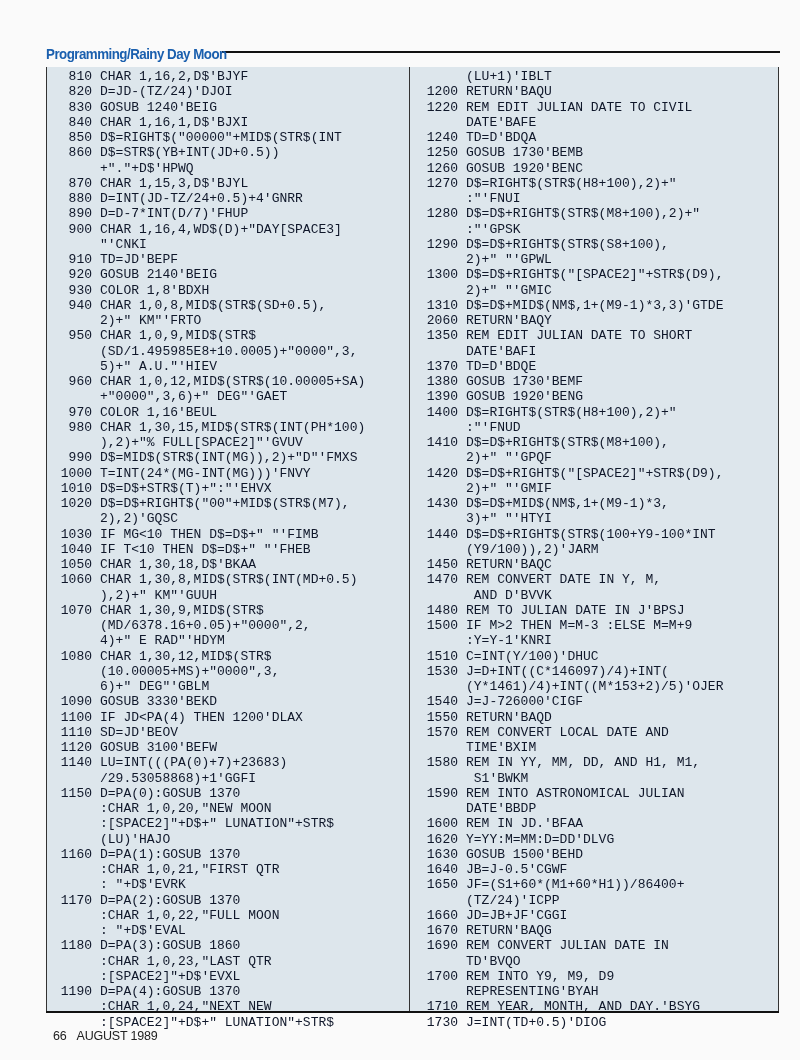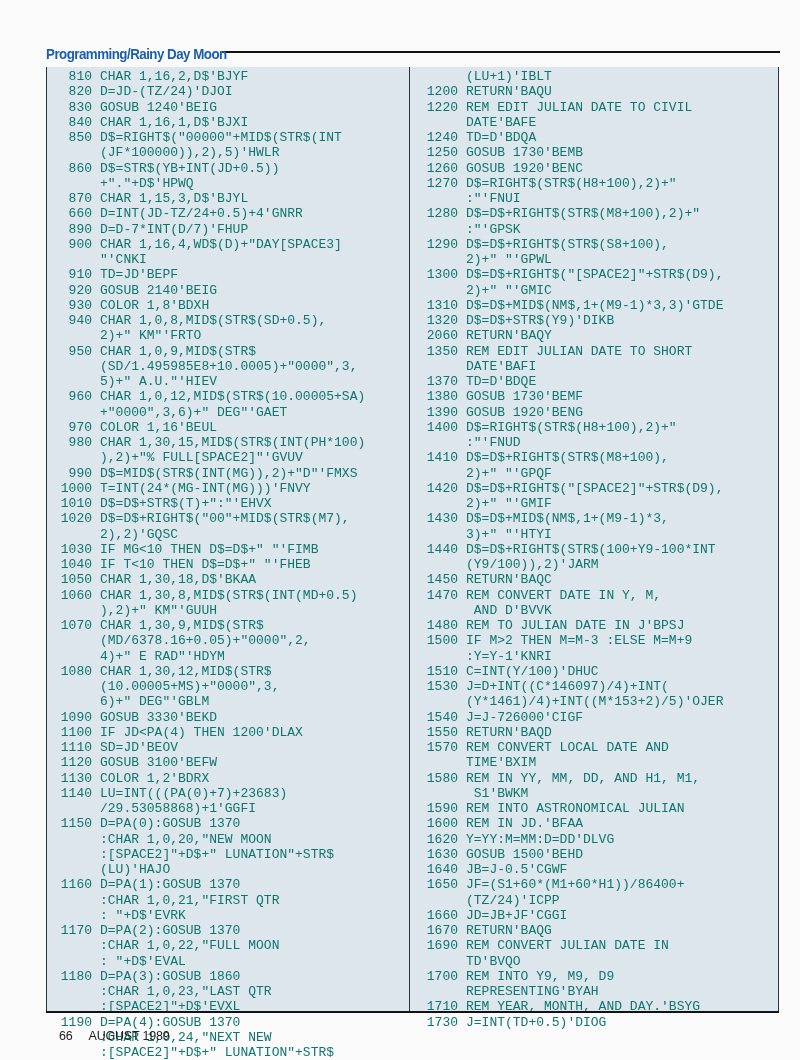--- a/index.html
+++ b/index.html
@@ -18,61 +18,60 @@
   }
   .header-rule {
     flex:1; height:2px; background:#111; margin-bottom:5px;
   }
   .listing {
     position:absolute; left:46px; top:67px; width:733px; height:944px;
     background:#dde6ec; display:flex;
   }
   .col {
     position:relative; height:100%; box-sizing:border-box;
-    font-family:"Liberation Mono", monospace; font-size:13px; color:#0f766e;
+    font-family:"Liberation Mono", monospace; font-size:13px; color:#0f172a;
     line-height:15.25px; padding-top:2px;
   }
   .col-left { width:364px; border-left:1px solid #333; border-right:1px solid #333; }
   .col-right { width:369px; border-right:1px solid #333; }
   .line { display:flex; white-space:pre; }
   .ln { display:inline-block; text-align:right; flex:none; }
   .col-left .ln { width:45px; }
   .col-right .ln { width:48px; }
   .code { padding-left:8px; white-space:pre; }
   .cont { padding-left:53px; white-space:pre; }
   .col-right .cont { padding-left:56px; }
   .bottom-rule {
     position:absolute; left:46px; top:1011px; width:733px; height:2px; background:#111;
   }
   .footer {
     position:absolute; left:53px; top:1029px; font-size:12.5px; color:#222;
     font-family:"Liberation Sans", sans-serif; letter-spacing:-0.2px;
   }
-  .footer span { margin-right:10px;margin-left:6px; }
+  .footer span { margin-right:10px; }
 </style>
 </head>
 <body>
 
 <div class="header">
   <span class="header-title">Programming/Rainy Day Moon</span>
   <span class="header-rule"></span>
 </div>
 
 <div class="listing">
   <div class="col col-left">
       <div class="line"><span class="ln">810</span><span class="code">CHAR 1,16,2,D$'BJYF</span></div>
       <div class="line"><span class="ln">820</span><span class="code">D=JD-(TZ/24)'DJOI</span></div>
       <div class="line"><span class="ln">830</span><span class="code">GOSUB 1240'BEIG</span></div>
       <div class="line"><span class="ln">840</span><span class="code">CHAR 1,16,1,D$'BJXI</span></div>
       <div class="line"><span class="ln">850</span><span class="code">D$=RIGHT$("00000"+MID$(STR$(INT</span></div>
-      <div class="line"><span class="cont">(JF*100000)),2),5)'HWLR</span></div>
       <div class="line"><span class="ln">860</span><span class="code">D$=STR$(YB+INT(JD+0.5))</span></div>
       <div class="line"><span class="cont">+"."+D$'HPWQ</span></div>
       <div class="line"><span class="ln">870</span><span class="code">CHAR 1,15,3,D$'BJYL</span></div>
-      <div class="line"><span class="ln">660</span><span class="code">D=INT(JD-TZ/24+0.5)+4'GNRR</span></div>
+      <div class="line"><span class="ln">880</span><span class="code">D=INT(JD-TZ/24+0.5)+4'GNRR</span></div>
       <div class="line"><span class="ln">890</span><span class="code">D=D-7*INT(D/7)'FHUP</span></div>
       <div class="line"><span class="ln">900</span><span class="code">CHAR 1,16,4,WD$(D)+"DAY[SPACE3]</span></div>
       <div class="line"><span class="cont">"'CNKI</span></div>
       <div class="line"><span class="ln">910</span><span class="code">TD=JD'BEPF</span></div>
       <div class="line"><span class="ln">920</span><span class="code">GOSUB 2140'BEIG</span></div>
       <div class="line"><span class="ln">930</span><span class="code">COLOR 1,8'BDXH</span></div>
       <div class="line"><span class="ln">940</span><span class="code">CHAR 1,0,8,MID$(STR$(SD+0.5),</span></div>
       <div class="line"><span class="cont">2)+" KM"'FRTO</span></div>
       <div class="line"><span class="ln">950</span><span class="code">CHAR 1,0,9,MID$(STR$</span></div>
       <div class="line"><span class="cont">(SD/1.495985E8+10.0005)+"0000",3,</span></div>
@@ -95,21 +94,20 @@
       <div class="line"><span class="ln">1070</span><span class="code">CHAR 1,30,9,MID$(STR$</span></div>
       <div class="line"><span class="cont">(MD/6378.16+0.05)+"0000",2,</span></div>
       <div class="line"><span class="cont">4)+" E RAD"'HDYM</span></div>
       <div class="line"><span class="ln">1080</span><span class="code">CHAR 1,30,12,MID$(STR$</span></div>
       <div class="line"><span class="cont">(10.00005+MS)+"0000",3,</span></div>
       <div class="line"><span class="cont">6)+" DEG"'GBLM</span></div>
       <div class="line"><span class="ln">1090</span><span class="code">GOSUB 3330'BEKD</span></div>
       <div class="line"><span class="ln">1100</span><span class="code">IF JD&lt;PA(4) THEN 1200'DLAX</span></div>
       <div class="line"><span class="ln">1110</span><span class="code">SD=JD'BEOV</span></div>
       <div class="line"><span class="ln">1120</span><span class="code">GOSUB 3100'BEFW</span></div>
-      <div class="line"><span class="ln">1130</span><span class="code">COLOR 1,2'BDRX</span></div>
       <div class="line"><span class="ln">1140</span><span class="code">LU=INT(((PA(0)+7)+23683)</span></div>
       <div class="line"><span class="cont">/29.53058868)+1'GGFI</span></div>
       <div class="line"><span class="ln">1150</span><span class="code">D=PA(0):GOSUB 1370</span></div>
       <div class="line"><span class="cont">:CHAR 1,0,20,"NEW MOON</span></div>
       <div class="line"><span class="cont">:[SPACE2]"+D$+" LUNATION"+STR$</span></div>
       <div class="line"><span class="cont">(LU)'HAJO</span></div>
       <div class="line"><span class="ln">1160</span><span class="code">D=PA(1):GOSUB 1370</span></div>
       <div class="line"><span class="cont">:CHAR 1,0,21,"FIRST QTR</span></div>
       <div class="line"><span class="cont">: "+D$'EVRK</span></div>
       <div class="line"><span class="ln">1170</span><span class="code">D=PA(2):GOSUB 1370</span></div>
@@ -132,21 +130,20 @@
       <div class="line"><span class="ln">1260</span><span class="code">GOSUB 1920'BENC</span></div>
       <div class="line"><span class="ln">1270</span><span class="code">D$=RIGHT$(STR$(H8+100),2)+"</span></div>
       <div class="line"><span class="cont">:"'FNUI</span></div>
       <div class="line"><span class="ln">1280</span><span class="code">D$=D$+RIGHT$(STR$(M8+100),2)+"</span></div>
       <div class="line"><span class="cont">:"'GPSK</span></div>
       <div class="line"><span class="ln">1290</span><span class="code">D$=D$+RIGHT$(STR$(S8+100),</span></div>
       <div class="line"><span class="cont">2)+" "'GPWL</span></div>
       <div class="line"><span class="ln">1300</span><span class="code">D$=D$+RIGHT$("[SPACE2]"+STR$(D9),</span></div>
       <div class="line"><span class="cont">2)+" "'GMIC</span></div>
       <div class="line"><span class="ln">1310</span><span class="code">D$=D$+MID$(NM$,1+(M9-1)*3,3)'GTDE</span></div>
-      <div class="line"><span class="ln">1320</span><span class="code">D$=D$+STR$(Y9)'DIKB</span></div>
       <div class="line"><span class="ln">2060</span><span class="code">RETURN'BAQY</span></div>
       <div class="line"><span class="ln">1350</span><span class="code">REM EDIT JULIAN DATE TO SHORT</span></div>
       <div class="line"><span class="cont">DATE'BAFI</span></div>
       <div class="line"><span class="ln">1370</span><span class="code">TD=D'BDQE</span></div>
       <div class="line"><span class="ln">1380</span><span class="code">GOSUB 1730'BEMF</span></div>
       <div class="line"><span class="ln">1390</span><span class="code">GOSUB 1920'BENG</span></div>
       <div class="line"><span class="ln">1400</span><span class="code">D$=RIGHT$(STR$(H8+100),2)+"</span></div>
       <div class="line"><span class="cont">:"'FNUD</span></div>
       <div class="line"><span class="ln">1410</span><span class="code">D$=D$+RIGHT$(STR$(M8+100),</span></div>
       <div class="line"><span class="cont">2)+" "'GPQF</span></div>
@@ -165,20 +162,21 @@
       <div class="line"><span class="ln">1510</span><span class="code">C=INT(Y/100)'DHUC</span></div>
       <div class="line"><span class="ln">1530</span><span class="code">J=D+INT((C*146097)/4)+INT(</span></div>
       <div class="line"><span class="cont">(Y*1461)/4)+INT((M*153+2)/5)'OJER</span></div>
       <div class="line"><span class="ln">1540</span><span class="code">J=J-726000'CIGF</span></div>
       <div class="line"><span class="ln">1550</span><span class="code">RETURN'BAQD</span></div>
       <div class="line"><span class="ln">1570</span><span class="code">REM CONVERT LOCAL DATE AND</span></div>
       <div class="line"><span class="cont">TIME'BXIM</span></div>
       <div class="line"><span class="ln">1580</span><span class="code">REM IN YY, MM, DD, AND H1, M1,</span></div>
       <div class="line"><span class="cont"> S1'BWKM</span></div>
       <div class="line"><span class="ln">1590</span><span class="code">REM INTO ASTRONOMICAL JULIAN</span></div>
+      <div class="line"><span class="cont">DATE'BBDP</span></div>
       <div class="line"><span class="ln">1600</span><span class="code">REM IN JD.'BFAA</span></div>
       <div class="line"><span class="ln">1620</span><span class="code">Y=YY:M=MM:D=DD'DLVG</span></div>
       <div class="line"><span class="ln">1630</span><span class="code">GOSUB 1500'BEHD</span></div>
       <div class="line"><span class="ln">1640</span><span class="code">JB=J-0.5'CGWF</span></div>
       <div class="line"><span class="ln">1650</span><span class="code">JF=(S1+60*(M1+60*H1))/86400+</span></div>
       <div class="line"><span class="cont">(TZ/24)'ICPP</span></div>
       <div class="line"><span class="ln">1660</span><span class="code">JD=JB+JF'CGGI</span></div>
       <div class="line"><span class="ln">1670</span><span class="code">RETURN'BAQG</span></div>
       <div class="line"><span class="ln">1690</span><span class="code">REM CONVERT JULIAN DATE IN</span></div>
       <div class="line"><span class="cont">TD'BVQO</span></div>

